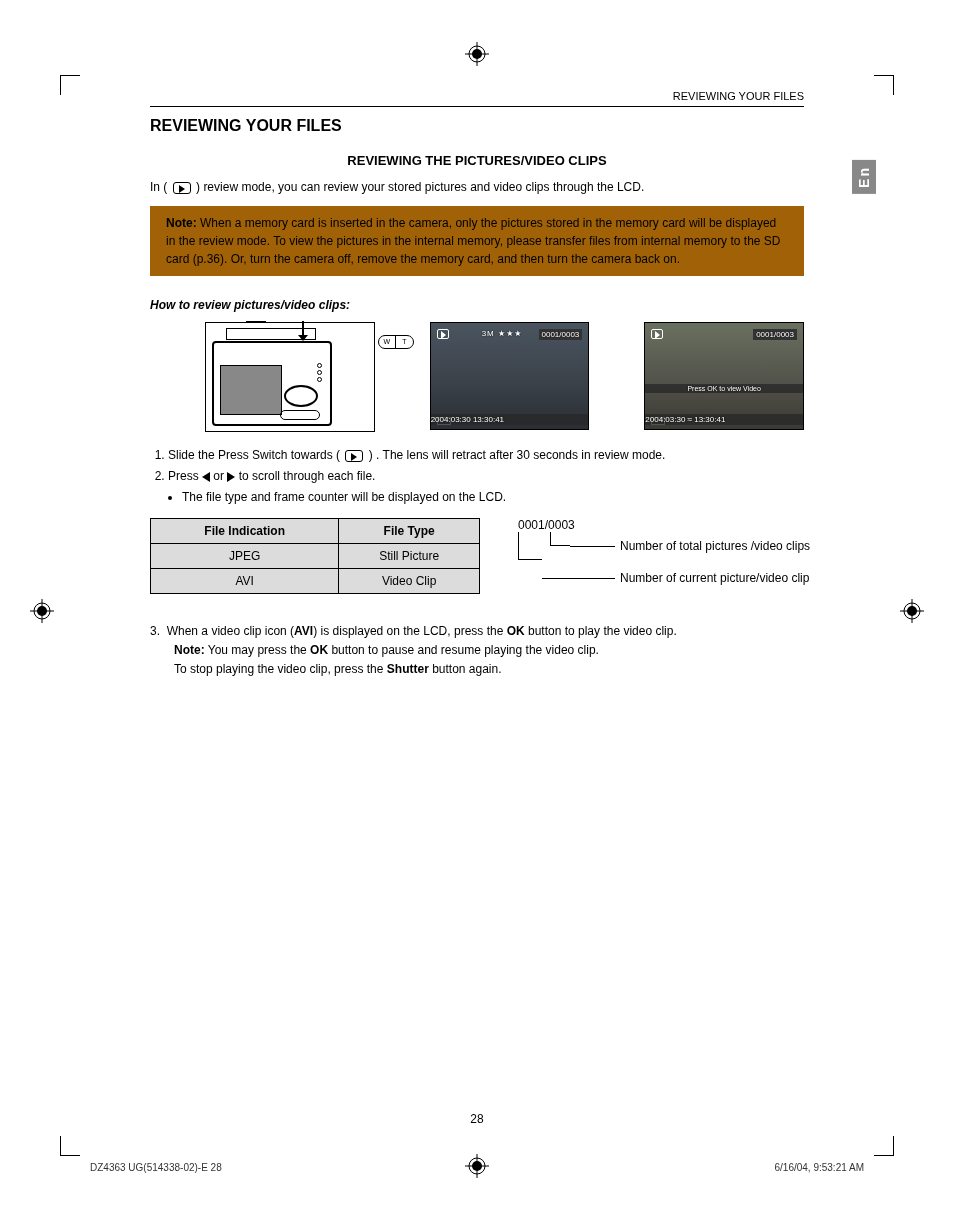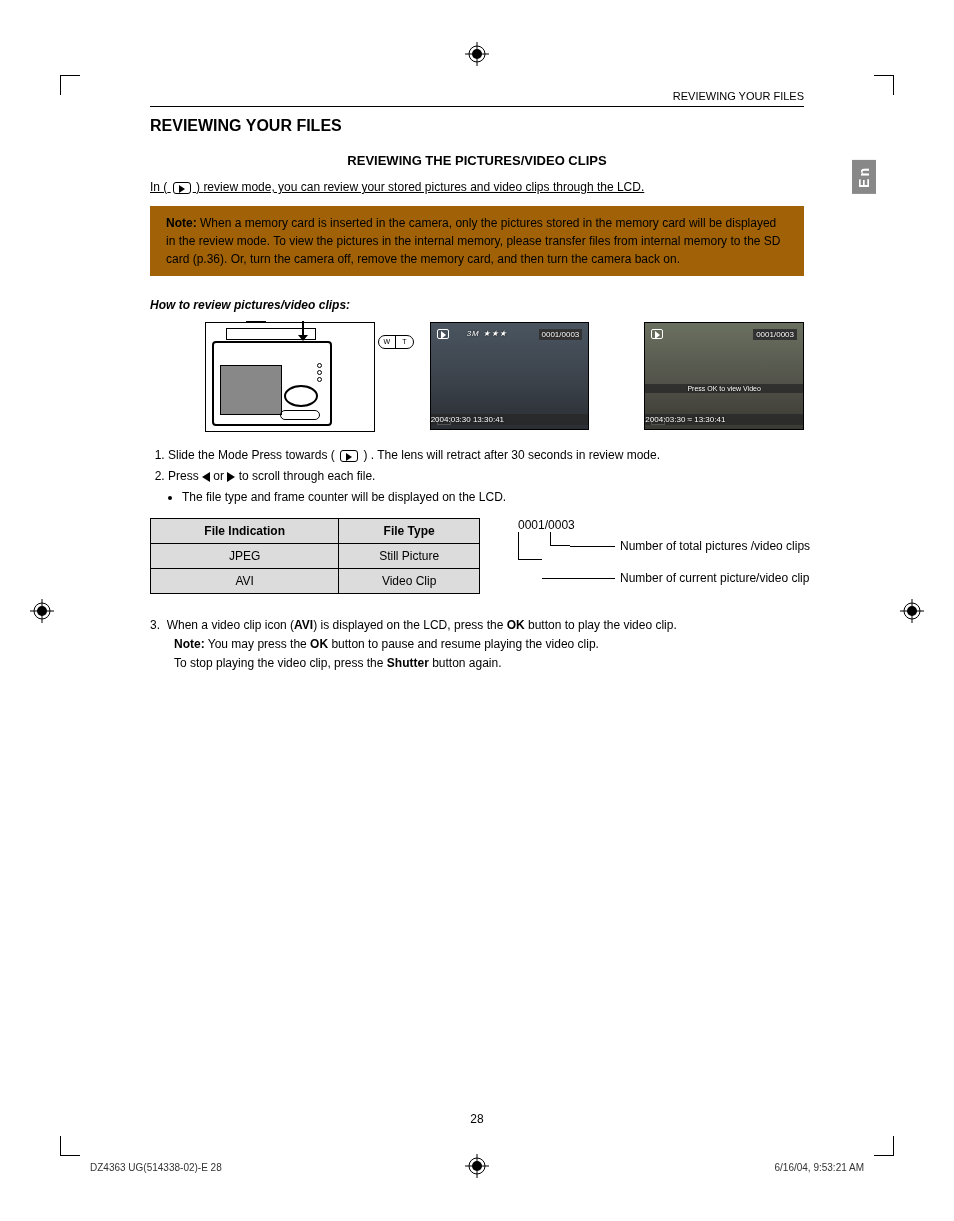--- a/index.html
+++ b/index.html
@@ -61,21 +61,20 @@
     .subtitle {
       font-size: 13px;
       font-weight: bold;
       margin-bottom: 10px;
       text-align: center;
     }
     .body-text {
       font-size: 12px;
       line-height: 1.5;
       margin-bottom: 10px;
-      text-decoration: underline;
     }
     .play-icon-inline {
       display: inline-block;
       width: 18px;
       height: 12px;
       border: 1px solid #000;
       border-radius: 3px;
       vertical-align: middle;
       position: relative;
       margin: 0 2px;
@@ -247,23 +246,22 @@
       content: "";
       position: absolute;
       left: 3px;
       top: 1px;
       border-left: 5px solid #fff;
       border-top: 4px solid transparent;
       border-bottom: 4px solid transparent;
     }
     .lcd-stars {
       top: 6px;
-      left: 36px;
+      left: 51px;
       letter-spacing: 1px;
-      font-style: italic;
     }
     .lcd-bottom {
       bottom: 4px;
       left: 0;
       right: 0;
       text-align: left;
       background: rgba(40,40,40,0.8);
       padding: 1px 0;
     }
     .lcd-press-ok {
@@ -401,21 +399,21 @@
       white-space: nowrap;
     }
     .lbl2 {
       position: absolute;
       top: 53px;
       left: 110px;
       font-size: 12px;
       white-space: nowrap;
     }
     .step3 {
-      margin-top: 18px;
+      margin-top: 24px;
       font-size: 12px;
       line-height: 1.6;
       margin-left: 0;
     }
     .step3 .indent {
       margin-left: 24px;
       display: block;
     }
     .lang-tab {
       position: absolute;
@@ -543,21 +541,21 @@
         <div class="lcd-overlay lcd-play"></div>
         <div class="lcd-overlay lcd-counter">0001/0003</div>
         <div class="lcd-overlay lcd-press-ok">Press OK to view Video</div>
         <div class="lcd-overlay lcd-battery"></div>
         <div class="lcd-overlay lcd-bottom">2004:03:30 ≈ 13:30:41</div>
       </div>
     </div>
 
     <ol class="steps">
       <li>
-        <span>Slide the Mode Press towards (</span>
+        <span>Slide the Press Switch towards (</span>
         <span class="play-icon-inline"></span>
         <span>) . The lens will retract after 30 seconds in review mode.</span>
       </li>
       <li>
         <span>Press </span><span class="left-arrow-inline"></span><span> or </span><span class="right-arrow-inline"></span><span> to scroll through each file.</span>
         <ul class="bullet-sub">
           <li>The file type and frame counter will be displayed on the LCD.</li>
         </ul>
       </li>
     </ol>

